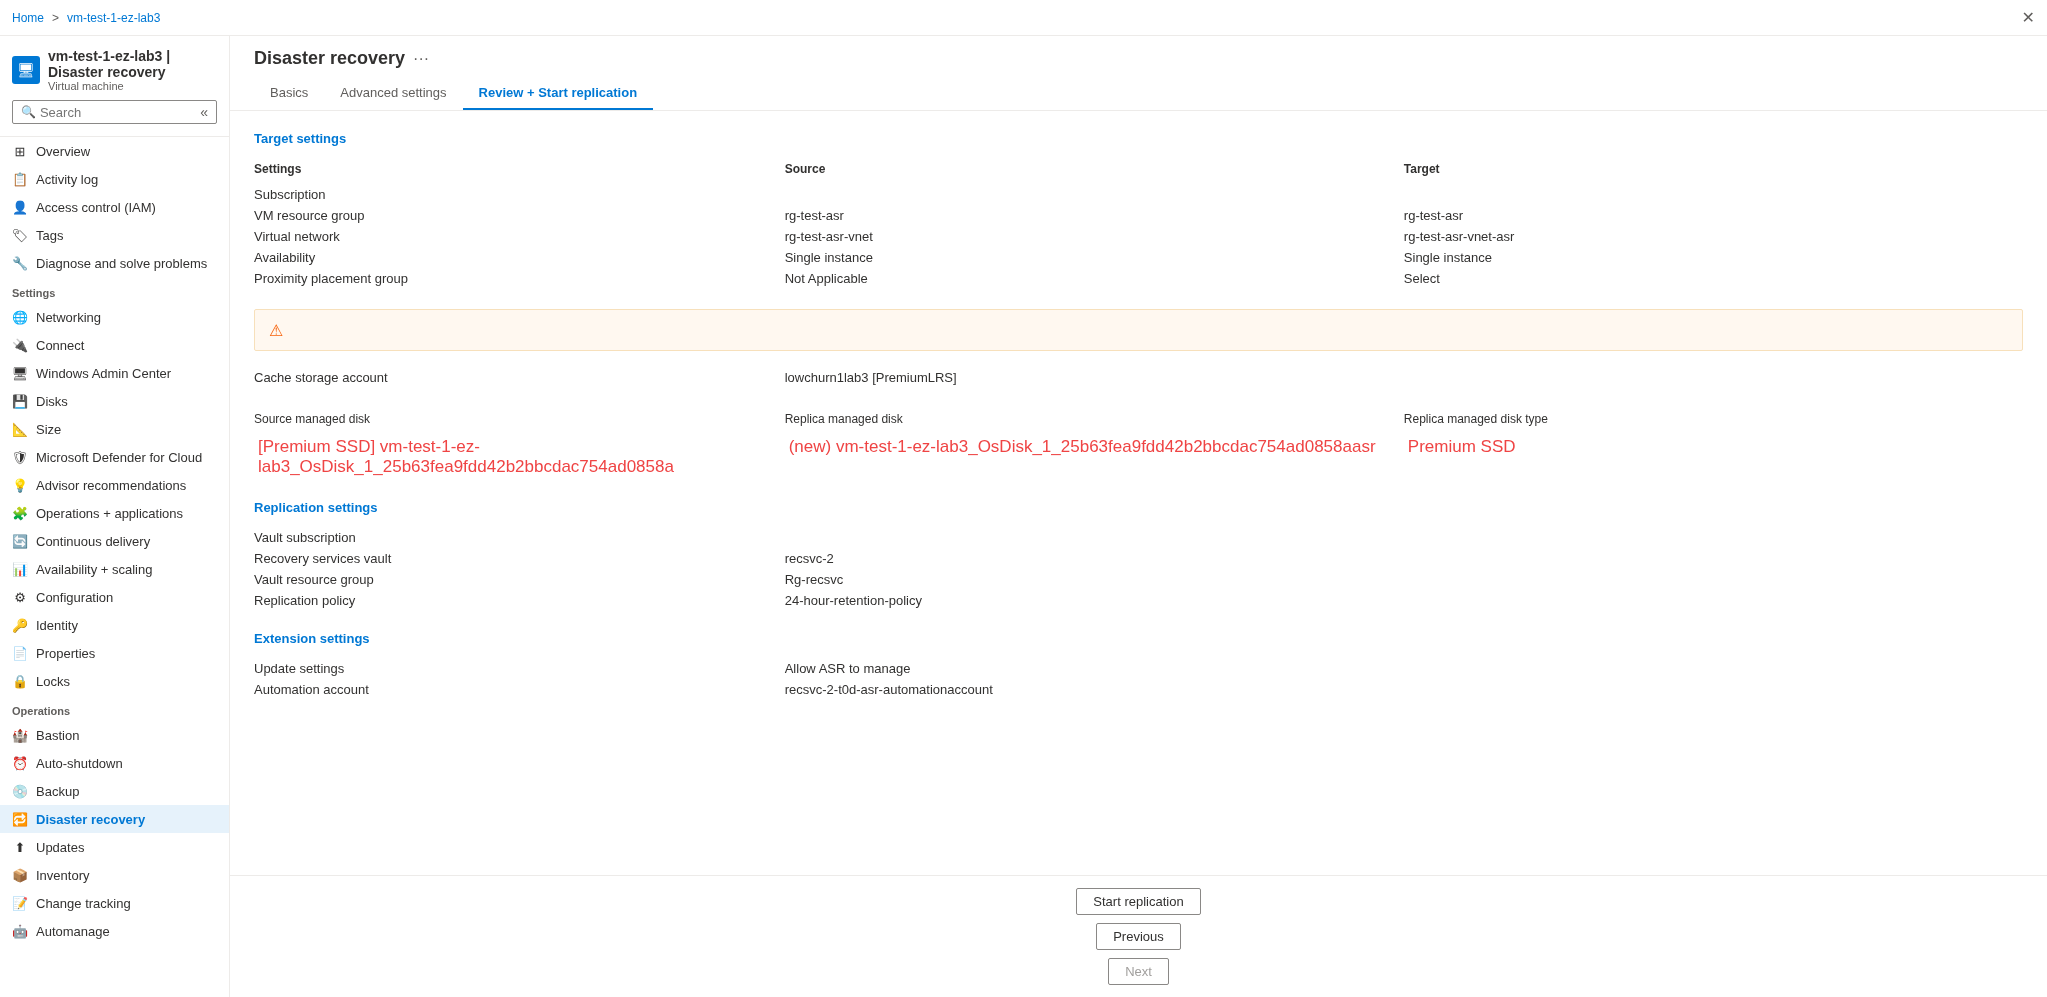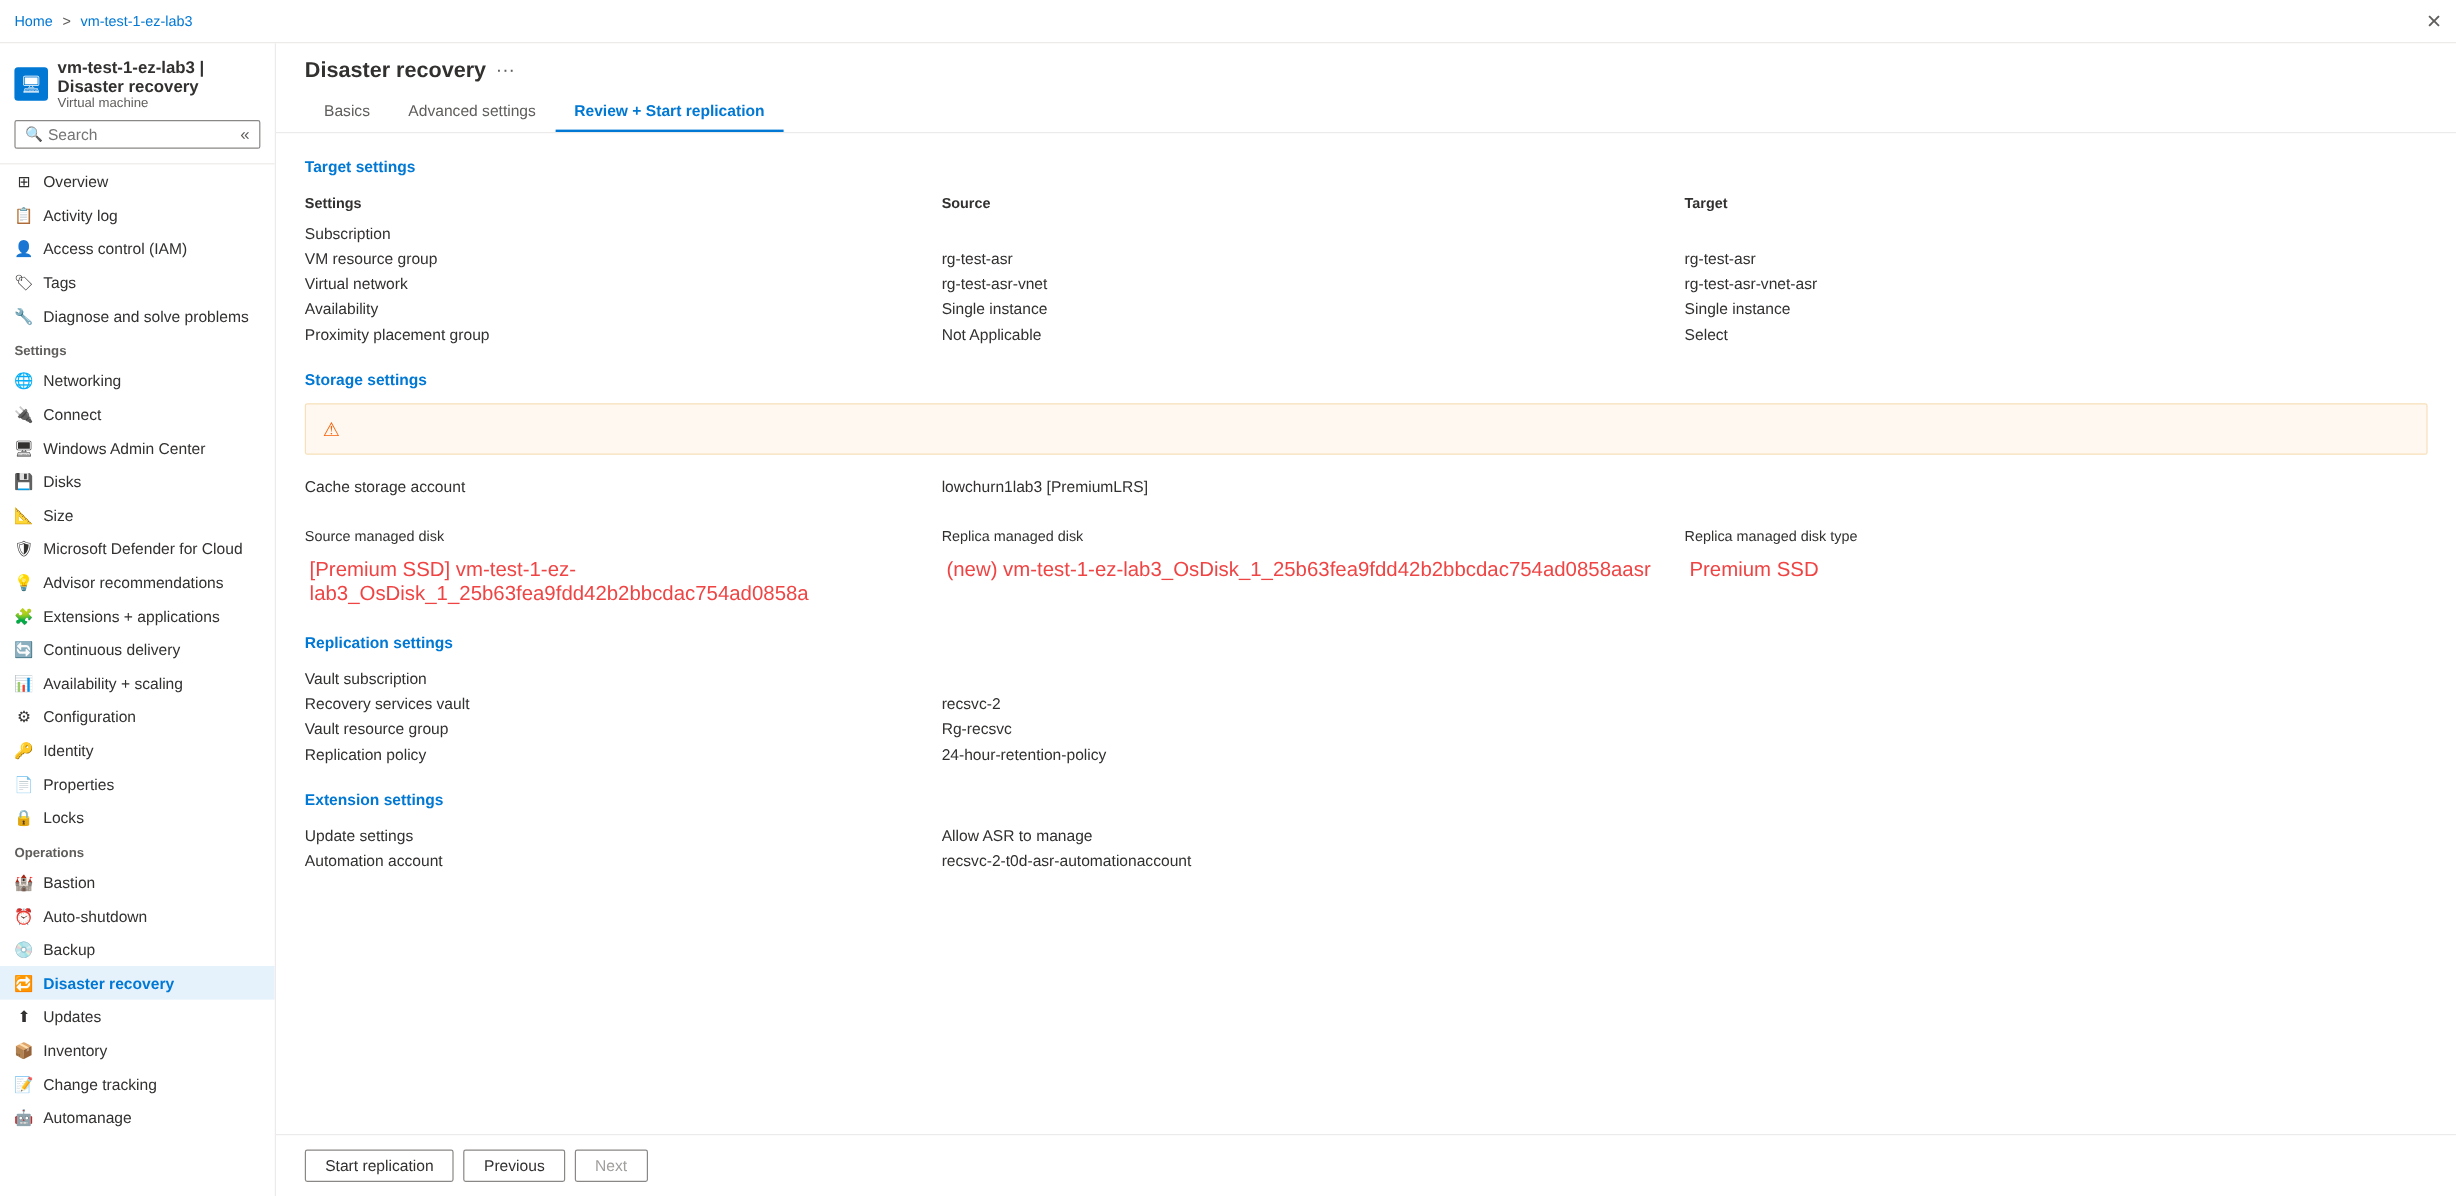--- a/index.html
+++ b/index.html
@@ -60,21 +60,21 @@
     .warning-icon { color: #f7630c; font-size: 16px; flex-shrink: 0; margin-top: 1px; }
     .warning-link { color: #0078d4; text-decoration: none; }
 
     .disk-table { width: 100%; border-collapse: collapse; margin-bottom: 20px; }
     .disk-table th { font-size: 12px; font-weight: 400; color: #323130; text-align: left; padding: 4px 0 8px; }
     .disk-table td { font-size: 17px; color: #ef4444; padding: 3px 4px; vertical-align: top; }
     .disk-table .col1 { width: 30%; }
     .disk-table .col2 { width: 35%; }
     .disk-table .col3 { width: 35%; }
 
-    .footer-bar { padding: 12px 24px; border-top: 1px solid #edebe9; display: flex; gap: 8px; align-items: center; background: #fff; }
+    .footer-bar { padding: 12px 24px; border-top: 1px solid #edebe9; display: flex; gap: 8px; align-items: center; background: #fff; flex-direction: column; }
     .btn { padding: 5px 16px; font-size: 13px; cursor: pointer; border-radius: 2px; border: 1px solid #8a8886; background: #fff; color: #323130; }
     .btn-primary { background: #fff; border: 1px solid #8a8886; color: #323130; }
     .btn:disabled, .btn[disabled] { color: #a19f9d; cursor: default; }
 
     
     ::-webkit-scrollbar { width: 6px; height: 6px; }
     ::-webkit-scrollbar-thumb { background: #c8c6c4; border-radius: 3px; }
 
     .close-btn { color: #605e5c; cursor: pointer; font-size: 16px; background: none; border: none; }
   </style>
@@ -155,21 +155,21 @@
         <div class="nav-item">
           <span class="nav-icon">🛡</span>
           <span>Microsoft Defender for Cloud</span>
         </div>
         <div class="nav-item">
           <span class="nav-icon">💡</span>
           <span>Advisor recommendations</span>
         </div>
         <div class="nav-item">
           <span class="nav-icon">🧩</span>
-          <span>Extensions + applications</span>
+          <span>Operations + applications</span>
         </div>
         <div class="nav-item">
           <span class="nav-icon">🔄</span>
           <span>Continuous delivery</span>
         </div>
         <div class="nav-item">
           <span class="nav-icon">📊</span>
           <span>Availability + scaling</span>
         </div>
         <div class="nav-item">
@@ -270,21 +270,20 @@
               <td>Single instance</td>
             </tr>
             <tr>
               <td>Proximity placement group</td>
               <td>Not Applicable</td>
               <td>Select</td>
             </tr>
           </tbody>
       </table>
 
-      <div class="section-title">Storage settings</div>
 
       <div class="warning-box">
         <span class="warning-icon">⚠</span>
       </div>
 
       <table class="settings-table">
         <tbody>
           <tr>
             <td class="col-settings">Cache storage account</td>
             <td class="col-source">lowchurn1lab3 [PremiumLRS]</td>

